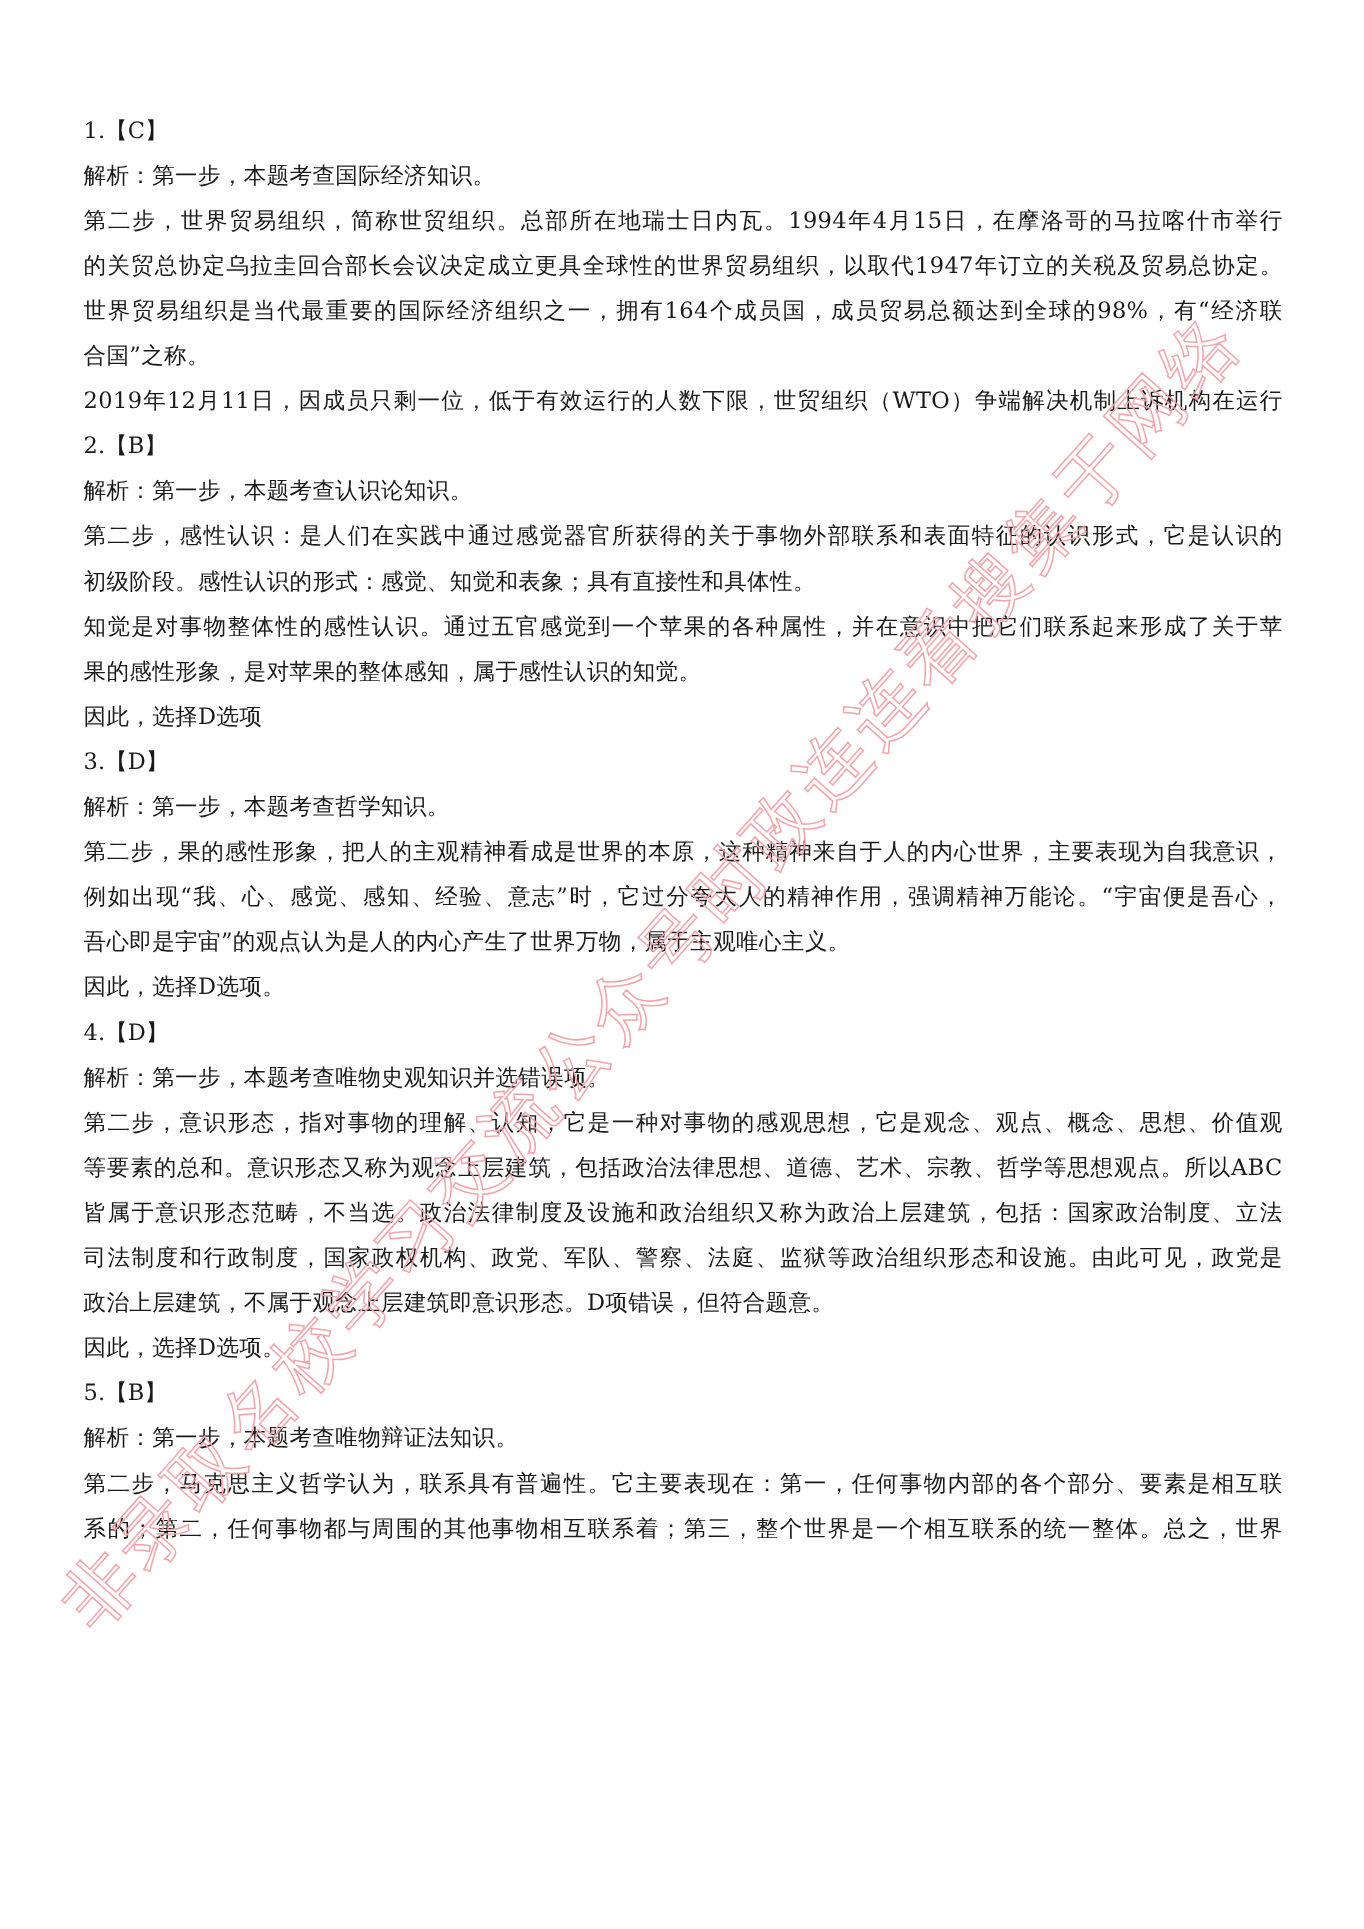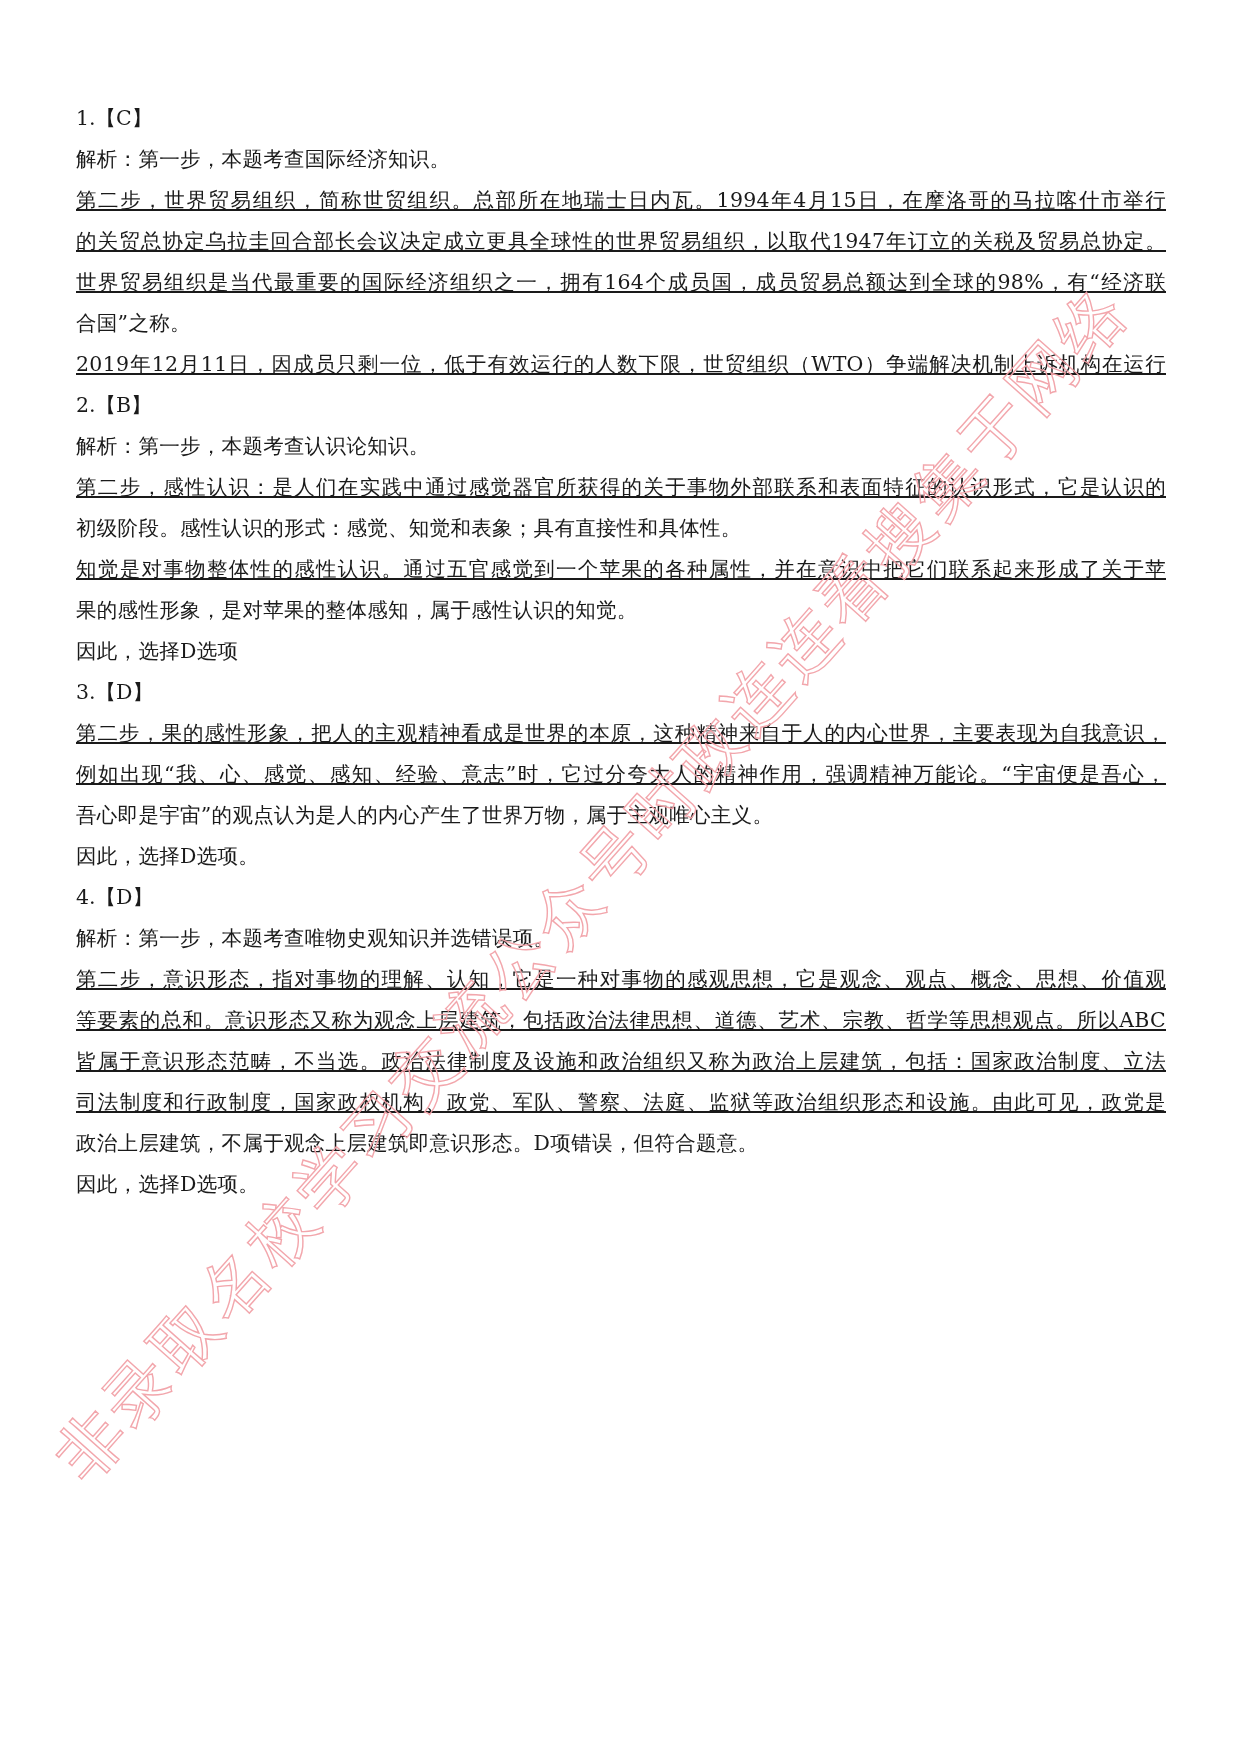--- a/index.html
+++ b/index.html
@@ -24,21 +24,20 @@
     .line {
       font-size: 20.5px;
       line-height: 41px;
       height: 41px;
       white-space: nowrap;
       letter-spacing: 0.3px;
     }
     .line.justify {
       text-align: justify;
       text-align-last: justify;
-      text-decoration: underline;
     }
     .answer-head {
       font-size: 20.5px;
       line-height: 41px;
       height: 41px;
     }
     .watermark {
       position: absolute;
       left: 0;
       top: 0;
@@ -82,35 +81,42 @@
     <div class="line">解析：第一步，本题考查认识论知识。</div>
     <div class="line justify">第二步，感性认识：是人们在实践中通过感觉器官所获得的关于事物外部联系和表面特征的认识形式，它是认识的</div>
     <div class="line">初级阶段。感性认识的形式：感觉、知觉和表象；具有直接性和具体性。</div>
     <div class="line justify">知觉是对事物整体性的感性认识。通过五官感觉到一个苹果的各种属性，并在意识中把它们联系起来形成了关于苹</div>
     <div class="line">果的感性形象，是对苹果的整体感知，属于感性认识的知觉。</div>
     <div class="line">因此，选择D选项</div>
   </section>
 
   <section>
     <div class="answer-head">3.【D】</div>
+    <div class="line">解析：第一步，本题考查哲学知识。</div>
     <div class="line justify">第二步，果的感性形象，把人的主观精神看成是世界的本原，这种精神来自于人的内心世界，主要表现为自我意识，</div>
     <div class="line justify">例如出现“我、心、感觉、感知、经验、意志”时，它过分夸大人的精神作用，强调精神万能论。“宇宙便是吾心，</div>
     <div class="line">吾心即是宇宙”的观点认为是人的内心产生了世界万物，属于主观唯心主义。</div>
     <div class="line">因此，选择D选项。</div>
   </section>
 
   <section>
     <div class="answer-head">4.【D】</div>
     <div class="line">解析：第一步，本题考查唯物史观知识并选错误项。</div>
     <div class="line justify">第二步，意识形态，指对事物的理解、认知，它是一种对事物的感观思想，它是观念、观点、概念、思想、价值观</div>
     <div class="line justify">等要素的总和。意识形态又称为观念上层建筑，包括政治法律思想、道德、艺术、宗教、哲学等思想观点。所以ABC</div>
     <div class="line justify">皆属于意识形态范畴，不当选。政治法律制度及设施和政治组织又称为政治上层建筑，包括：国家政治制度、立法</div>
     <div class="line justify">司法制度和行政制度，国家政权机构、政党、军队、警察、法庭、监狱等政治组织形态和设施。由此可见，政党是</div>
     <div class="line">政治上层建筑，不属于观念上层建筑即意识形态。D项错误，但符合题意。</div>
     <div class="line">因此，选择D选项。</div>
   </section>
 
+  <section>
+    <div class="answer-head">5.【B】</div>
+    <div class="line">解析：第一步，本题考查唯物辩证法知识。</div>
+    <div class="line justify">第二步，马克思主义哲学认为，联系具有普遍性。它主要表现在：第一，任何事物内部的各个部分、要素是相互联</div>
+    <div class="line justify">系的；第二，任何事物都与周围的其他事物相互联系着；第三，整个世界是一个相互联系的统一整体。总之，世界</div>
+  </section>
 
 </div>
 
 <div class="watermark">
   <div class="watermark-text">非录取名校学习交流公众号时政连连看搜集于网络</div>
 </div>
 
 </body></html>

